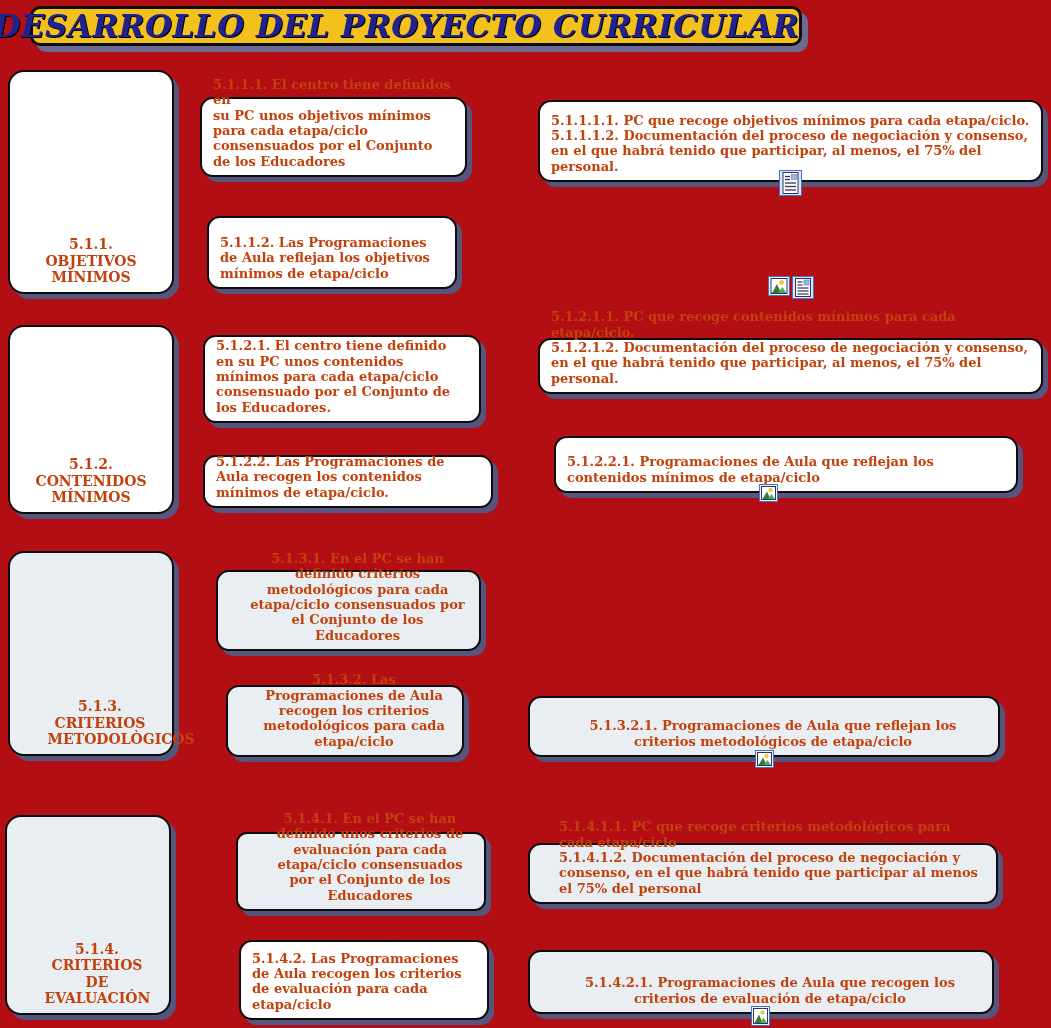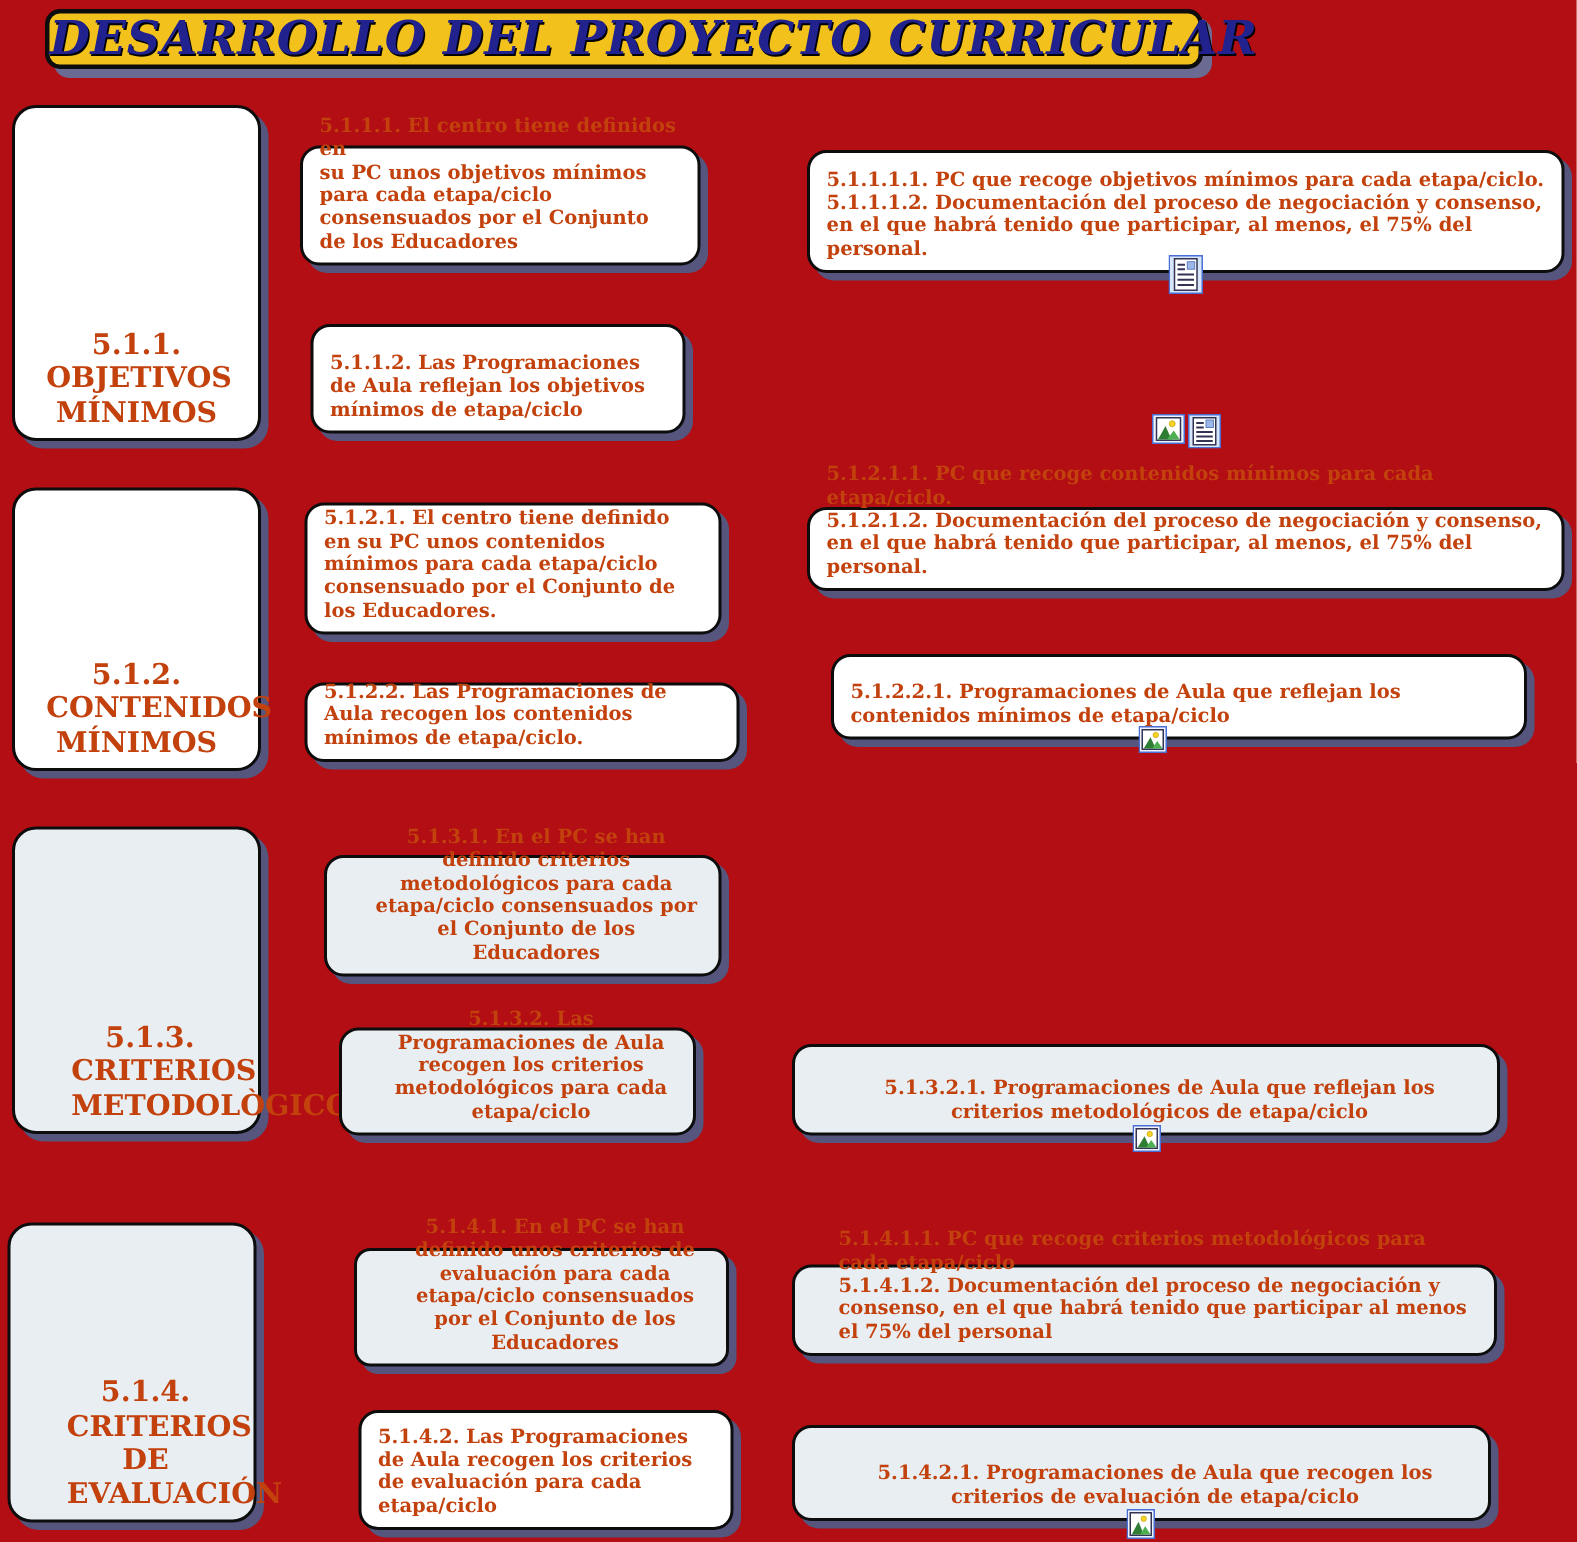--- a/index.html
+++ b/index.html
@@ -8,21 +8,21 @@
     position:relative;
     width:1051px; height:1028px;
     background:#b20e13;
     overflow:hidden;
   }
   .title-box {
     position:absolute; left:30px; top:6px; width:772px; height:40px;
     background:#f2c11c;
     border:3px solid #0d0d0d; border-radius:10px;
     box-shadow:6px 6px 0 #6a6a92;
-    display:flex; align-items:center; justify-content:flex-start;
+    display:flex; align-items:center; justify-content:flex-end;
     box-sizing:border-box;
   }
   .title-box .t {
     font-size:31px; font-weight:bold; font-style:italic;
     color:#22228e; letter-spacing:0.5px;
     text-shadow:1px 1px 0 #000;
     white-space:nowrap;
   }
   .box {
     position:absolute;
@@ -31,21 +31,21 @@
     border-radius:13px;
     box-shadow:5px 5px 0 #55557d;
     color:#c2410c; font-weight:bold;
     font-size:13px; line-height:1.18;
     display:flex; align-items:flex-end;
     padding:6px 11px; box-sizing:border-box;
   }
   .box .txt { white-space:pre-line; width:100%; }
   .box.light { background:#e9eef3;padding-left:29px; }
   .box.center { text-align:center; }
-  .box.cat { border-radius:16px; font-size:19px; text-align:center; justify-content:center; }
+  .box.cat { border-radius:16px; font-size:14px; text-align:center; justify-content:center; }
   .box.cat .txt { width:86%; }
   .iconspot { position:absolute; display:flex; gap:2px; }
   .iconspot svg { display:block; }
 </style>
 </head>
 <body>
 
 <div id="canvas">
 
   <div class="title-box">

